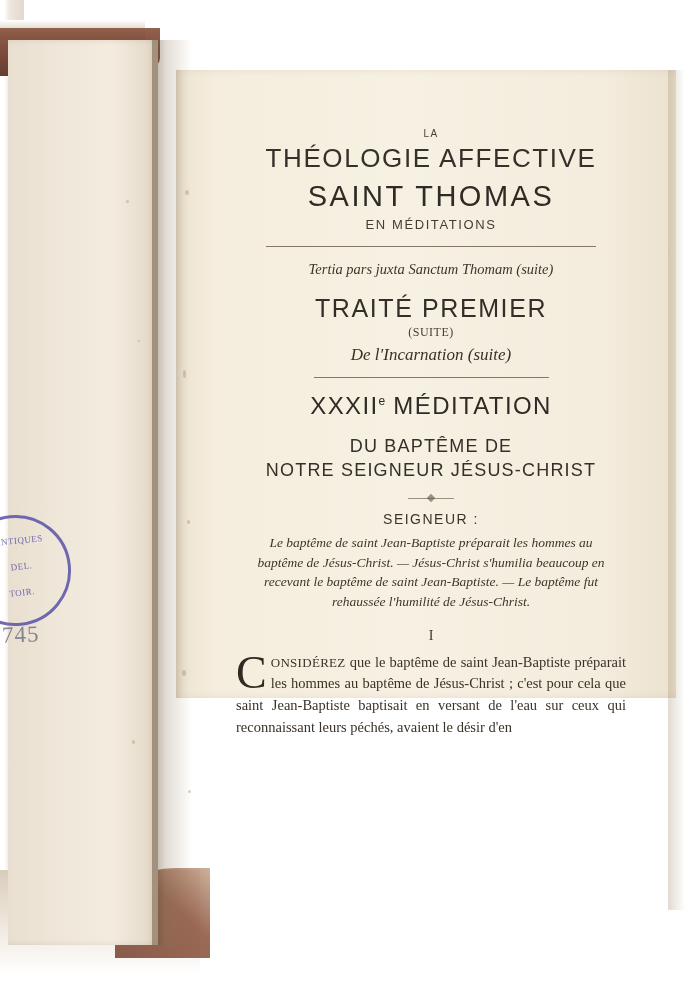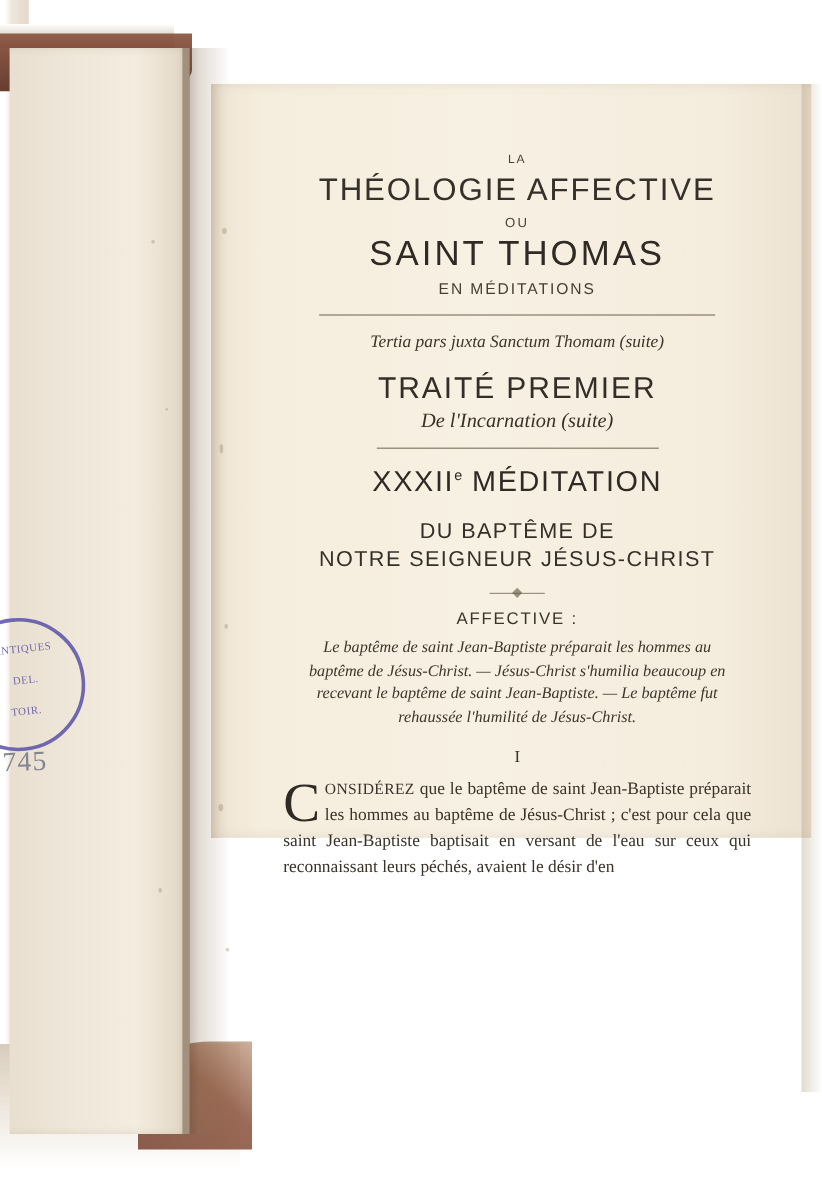--- a/index.html
+++ b/index.html
@@ -403,44 +403,44 @@
     <div class="speck" style="left:9px; top:120px; width:4px; height:5px;"></div>
     <div class="speck" style="left:7px; top:300px; width:3px; height:8px;"></div>
     <div class="speck" style="left:11px; top:450px; width:3px; height:4px;"></div>
     <div class="speck" style="left:6px; top:600px; width:4px; height:6px;"></div>
     <div class="speck" style="left:12px; top:720px; width:3px; height:3px;"></div>
 
     <div class="page-inner">
 
       <div class="t-la">LA</div>
       <div class="t-main1">THÉOLOGIE AFFECTIVE</div>
-      <div class="t-ou">OU</div>
       <div class="t-main2">SAINT THOMAS</div>
       <div class="t-sub">EN MÉDITATIONS</div>
 
       <div class="rule"></div>
 
       <div class="t-latin">Tertia pars juxta Sanctum Thomam (suite)</div>
 
       <div class="t-traite">TRAITÉ PREMIER</div>
+      <div class="t-suite">(SUITE)</div>
       <div class="t-incarnation">De l'Incarnation (suite)</div>
 
       <div class="rule short"></div>
 
       <div class="t-medit">
         <span>XXXII</span><sup>e</sup>
         <span>MÉDITATION</span>
       </div>
 
       <div class="t-du">DU BAPTÊME DE</div>
       <div class="t-nsjc">NOTRE SEIGNEUR JÉSUS-CHRIST</div>
 
       <div class="orn"></div>
 
-      <div class="t-sommaire">AFFECTIVE :</div>
+      <div class="t-sommaire">SEIGNEUR :</div>
       <div class="t-summary">Le baptême de saint Jean-Baptiste préparait les hommes au baptême de Jésus-Christ. — Jésus-Christ s'humilia beaucoup en recevant le baptême de saint Jean-Baptiste. — Le baptême fut rehaussée l'humilité de Jésus-Christ.</div>
 
       <div class="t-sectnum">I</div>
 
       <div class="body-par">
         <span class="dropcap">C</span><span class="smallcaps">ONSIDÉREZ</span><span> que le baptême de saint Jean-Baptiste préparait les hommes au baptême de Jésus-Christ ; c'est pour cela que saint Jean-Baptiste baptisait en versant de l'eau sur ceux qui reconnaissant leurs péchés, avaient le désir d'en</span>
       </div>
     </div>
 
   </div>

